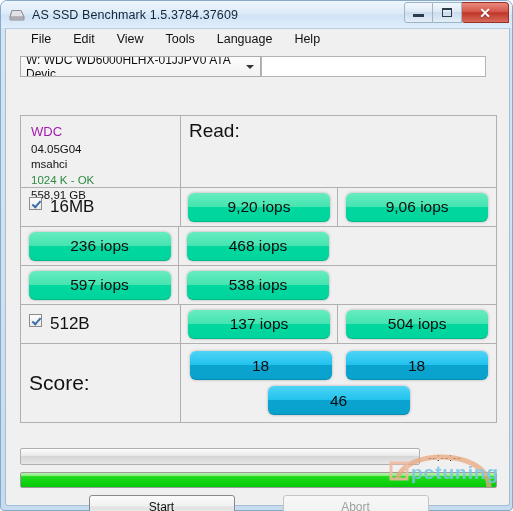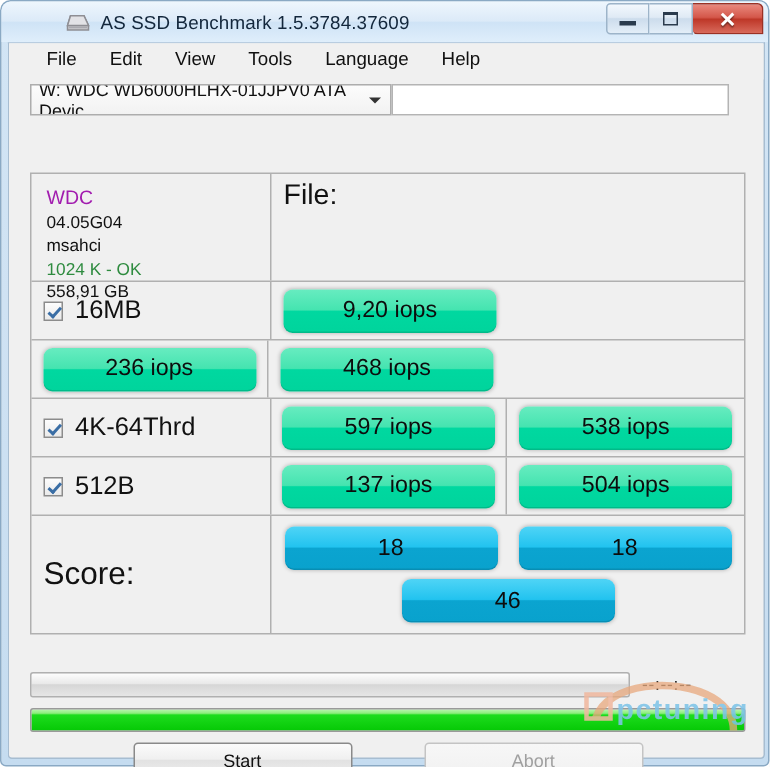--- a/index.html
+++ b/index.html
@@ -21,21 +21,20 @@
     padding: 0;
   }
 
   .titlebar {
     position: relative;
     height: 27px;
     background: linear-gradient(180deg,#eef6fd 0%, #dceaf8 48%, #cfe3f6 52%, #dfeefb 100%);
     border-radius: 6px 6px 0 0;
     display: flex;
     align-items: center;
-    padding-left: 35px;
   }
   .title-icon {
     margin-left: 7px;
     width: 18px; height: 16px;
     position: relative;
   }
   .title-text {
     margin-left: 6px;
     font-size: 12.5px;
     color: #12263b;
@@ -162,21 +161,21 @@
     width: 158px;
     border-right: 1px solid #b0b0b0;
     display: flex; align-items: flex-start;
     padding: 4px 0 0 8px;
     font-size: 19px; color: #111;
   }
   .hdr-rw:last-child { border-right: none; }
 
   
   .brow { height: 39px; }
-  .chk-wrap { display: flex; align-items: center; gap: 8px; }
+  .chk-wrap { display: flex; gap: 8px; }
   .chk {
     width: 13px; height: 13px;
     border: 1px solid #8c8c8c;
     background: linear-gradient(180deg,#fdfdfd,#eaeaea);
     position: relative;
     flex: none;
   }
   .chk::after {
     content: "";
     position: absolute;
@@ -325,51 +324,48 @@
       <div class="trow hdr-row">
         <div class="cell-label" style="align-items:flex-start;padding-left:0;">
           <div class="info-box">
             <div class="info-model">WDC</div>
             <div class="info-line">04.05G04</div>
             <div class="info-line">msahci</div>
             <div class="info-ok">1024 K - OK</div>
             <div class="info-line">558,91 GB</div>
           </div>
         </div>
-        <div class="hdr-rw">File:</div>
+        <div class="hdr-rw">Read:</div>
       </div>
 
       <div class="trow brow">
         <div class="cell-label">
           <div class="chk-wrap">
             <span class="chk"></span>
             <span class="row-label">16MB</span>
           </div>
         </div>
         <div class="cell-val">
           <div class="bar green">9,20 iops</div>
         </div>
+        <div class="cell-val">
+          <div class="bar green">9,06 iops</div>
+        </div>
       </div>
 
       <div class="trow brow">
         <div class="cell-val">
           <div class="bar green">236 iops</div>
         </div>
         <div class="cell-val">
           <div class="bar green">468 iops</div>
         </div>
       </div>
 
       <div class="trow brow">
-        <div class="cell-label">
-          <div class="chk-wrap">
-            <span class="chk"></span>
-            <span class="row-label">4K-64Thrd</span>
-          </div>
-        </div>
         <div class="cell-val">
           <div class="bar green">597 iops</div>
         </div>
         <div class="cell-val">
           <div class="bar green">538 iops</div>
         </div>
       </div>
 
       <div class="trow brow">
         <div class="cell-label">

